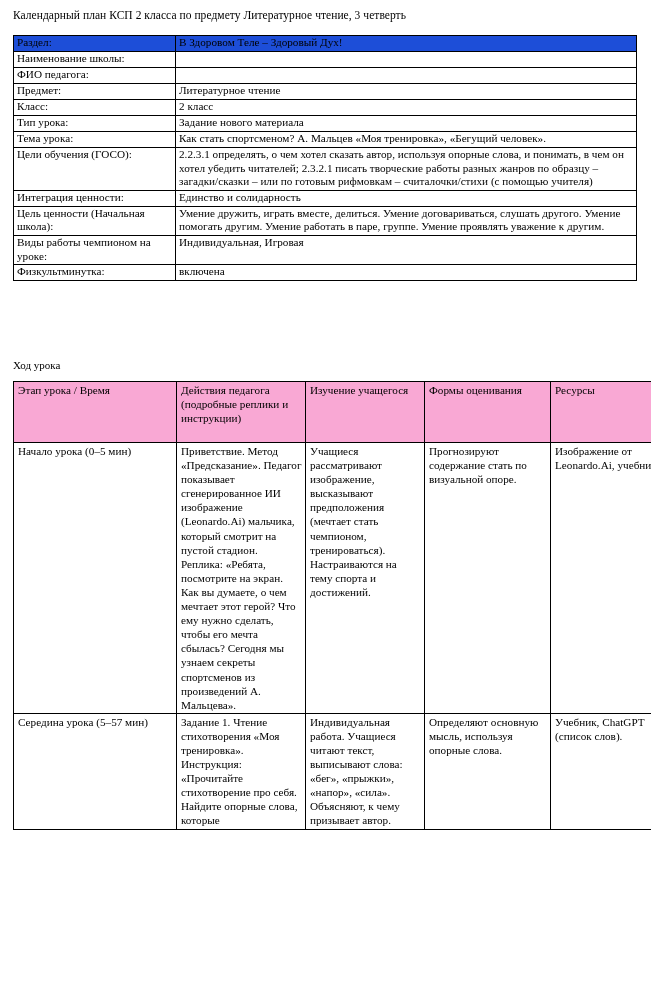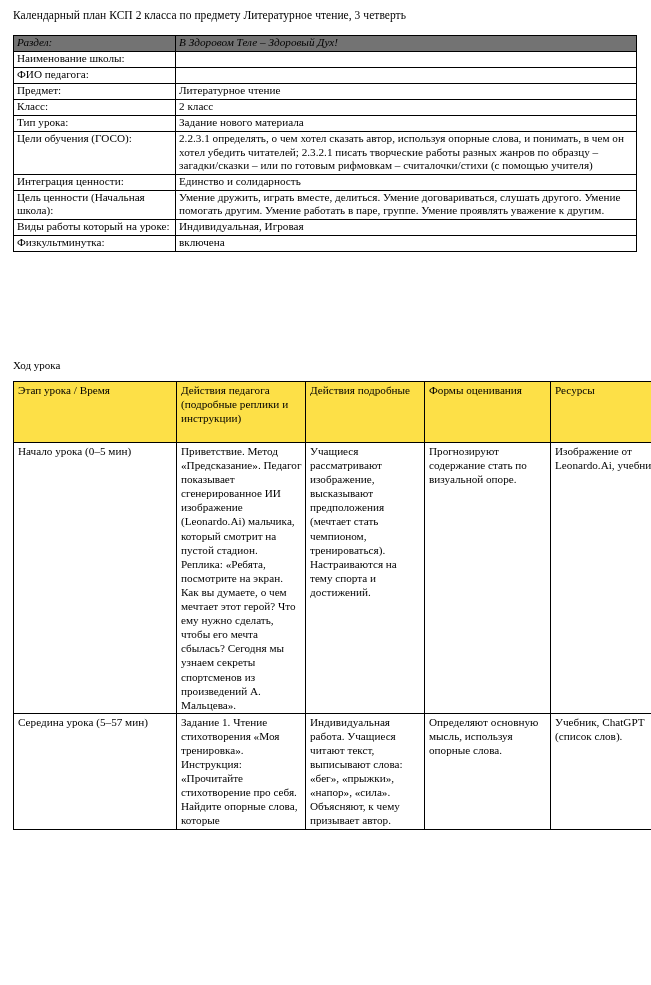--- a/index.html
+++ b/index.html
@@ -42,21 +42,21 @@
     top: 35px;
     width: 624px;
   }
   table.info td {
     border: 1px solid #000000;
     padding: 0px 3px 1px 3px;
     vertical-align: top;
     height: 14px;
   }
   table.info td.label { width: 155px; }
-  table.info tr.shaded td { background: #737373; font-style: italic; }
+  table.info tr.shaded td { background: #1d4ed8; }
 
   .flow-caption {
     position: absolute;
     left: 13px;
     top: 358px;
     font-size: 11px;
     line-height: 14px;
   }
 
   table.flow {
@@ -67,21 +67,21 @@
   table.flow td, table.flow th {
     border: 1px solid #000000;
     padding: 1px 3px 1px 4px;
     vertical-align: top;
     text-align: left;
     font-weight: normal;
     font-size: 11.2px;
     line-height: 14.1px;
   }
   table.flow thead th {
-    background: #fde047;
+    background: #f9a8d4;
     height: 58px;
   }
   table.flow .c1 { width: 155px; }
   table.flow .c2 { width: 121px; }
   table.flow .c3 { width: 111px; }
   table.flow .c4 { width: 118px; }
   table.flow .c5 { width: 119px; }
 </style>
 </head>
 <body>
@@ -110,50 +110,54 @@
         </tr>
         <tr>
           <td class="label">Класс:</td>
           <td>2 класс</td>
         </tr>
         <tr>
           <td class="label">Тип урока:</td>
           <td>Задание нового материала</td>
         </tr>
         <tr>
+          <td class="label">Тема урока:</td>
+          <td>Как стать спортсменом? А. Мальцев «Моя тренировка», «Бегущий человек».</td>
+        </tr>
+        <tr>
           <td class="label">Цели обучения (ГОСО):</td>
           <td>2.2.3.1 определять, о чем хотел сказать автор, используя опорные слова, и понимать, в чем он хотел убедить читателей; 2.3.2.1 писать творческие работы разных жанров по образцу – загадки/сказки – или по готовым рифмовкам – считалочки/стихи (с помощью учителя)</td>
         </tr>
         <tr>
           <td class="label">Интеграция ценности:</td>
           <td>Единство и солидарность</td>
         </tr>
         <tr>
           <td class="label">Цель ценности (Начальная школа):</td>
           <td>Умение дружить, играть вместе, делиться. Умение договариваться, слушать другого. Умение помогать другим. Умение работать в паре, группе. Умение проявлять уважение к другим.</td>
         </tr>
         <tr>
-          <td class="label">Виды работы который на уроке:</td>
+          <td class="label">Виды работы чемпионом на уроке:</td>
           <td>Индивидуальная, Игровая</td>
         </tr>
         <tr>
           <td class="label">Физкультминутка:</td>
           <td>включена</td>
         </tr>
       </tbody>
   </table>
 
   <div class="flow-caption">Ход урока</div>
 
   <table class="flow">
     <thead>
       <tr>
         <th class="c1">Этап урока / Время</th>
         <th class="c2">Действия педагога (подробные реплики и инструкции)</th>
-        <th class="c3">Действия подробные</th>
+        <th class="c3">Изучение учащегося</th>
         <th class="c4">Формы оценивания</th>
         <th class="c5">Ресурсы</th>
       </tr>
     </thead>
     <tbody>
         <tr>
           <td class="c1">Начало урока (0–5 мин)</td>
           <td class="c2">Приветствие. Метод «Предсказание». Педагог показывает сгенерированное ИИ изображение (Leonardo.Ai) мальчика, который смотрит на пустой стадион. Реплика: «Ребята, посмотрите на экран. Как вы думаете, о чем мечтает этот герой? Что ему нужно сделать, чтобы его мечта сбылась? Сегодня мы узнаем секреты спортсменов из произведений А. Мальцева».</td>
           <td class="c3">Учащиеся рассматривают изображение, высказывают предположения (мечтает стать чемпионом, тренироваться). Настраиваются на тему спорта и достижений.</td>
           <td class="c4">Прогнозируют содержание стать по визуальной опоре.</td>

